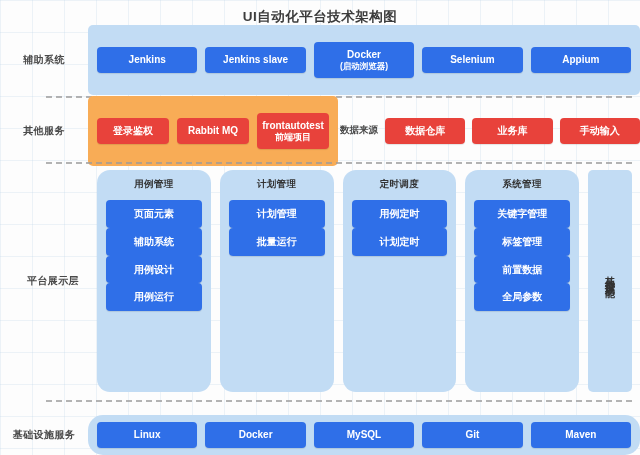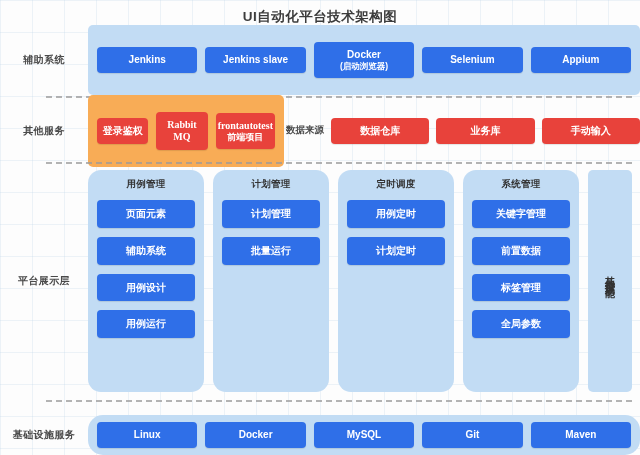--- a/index.html
+++ b/index.html
@@ -67,44 +67,44 @@
   .dash{
     position:absolute;left:46px;right:8px;
     border-top:2px dashed #9b9b9b;opacity:.75;
   }
 
   
   #row-aux{left:0;right:0;top:36px;height:48px;}
 
   
   #row-svc{left:0;right:0;top:107px;height:48px;}
-  #row-svc .band{flex:0 0 auto;width:196px;font-family:Liberation Serif, serif;}
+  #row-svc .band{flex:0 0 auto;width:250px;}
   .svc-right{display:flex;align-items:center;gap:7px;flex:1;margin-left:2px;}
   .src-label{
     font-size:9.5px;font-weight:bold;color:#4a4a4a;
     flex:0 0 auto;white-space:nowrap;
   }
   .svc-right .redbox{min-width:58px;}
 
   
   #row-platform{left:0;right:0;top:170px;height:222px;align-items:stretch;}
   #row-platform .row-label{
-    display:flex;align-items:center;justify-content:center;
+    display:flex;align-items:center;justify-content:center;padding-left:9px;
   }
   .cols{flex:1;display:flex;gap:9px;padding-right:8px;box-sizing:border-box;}
   .col{
     background:#c2dcf4;border-radius:13px;
     display:flex;flex-direction:column;align-items:center;
     padding:8px 9px;box-sizing:border-box;flex:1;
   }
   .col-title{
     font-size:9.5px;color:#333;font-weight:bold;margin-bottom:9px;
     letter-spacing:.3px;
   }
-  .col .bluebox{flex:0 0 auto;width:100%;margin-bottom:9px;padding:8px 2px;}
+  .col .bluebox{flex:0 0 auto;width:100%;padding:8px 2px;}
   .col .bluebox:last-child{margin-bottom:0;}
   .col-extra{
     flex:0 0 44px;background:#c2dcf4;border-radius:5px;
     display:flex;align-items:center;justify-content:center;
     padding:8px 4px;box-sizing:border-box;
   }
   .vtext{
     writing-mode:vertical-rl;text-orientation:upright;
     font-size:10px;font-weight:bold;color:#333;
     letter-spacing:2px;line-height:1.1;
@@ -197,22 +197,22 @@
 
       <div class="col">
         <div class="col-title">定时调度</div>
         <div class="bluebox">用例定时</div>
         <div class="bluebox">计划定时</div>
       </div>
 
       <div class="col">
         <div class="col-title">系统管理</div>
         <div class="bluebox">关键字管理</div>
+        <div class="bluebox">标签管理</div>
         <div class="bluebox">前置数据</div>
-        <div class="bluebox">标签管理</div>
         <div class="bluebox">全局参数</div>
       </div>
 
       <div class="col-extra">
         <div class="vtext">其他待扩展功能…</div>
       </div>
 
     </div>
   </div>
 

